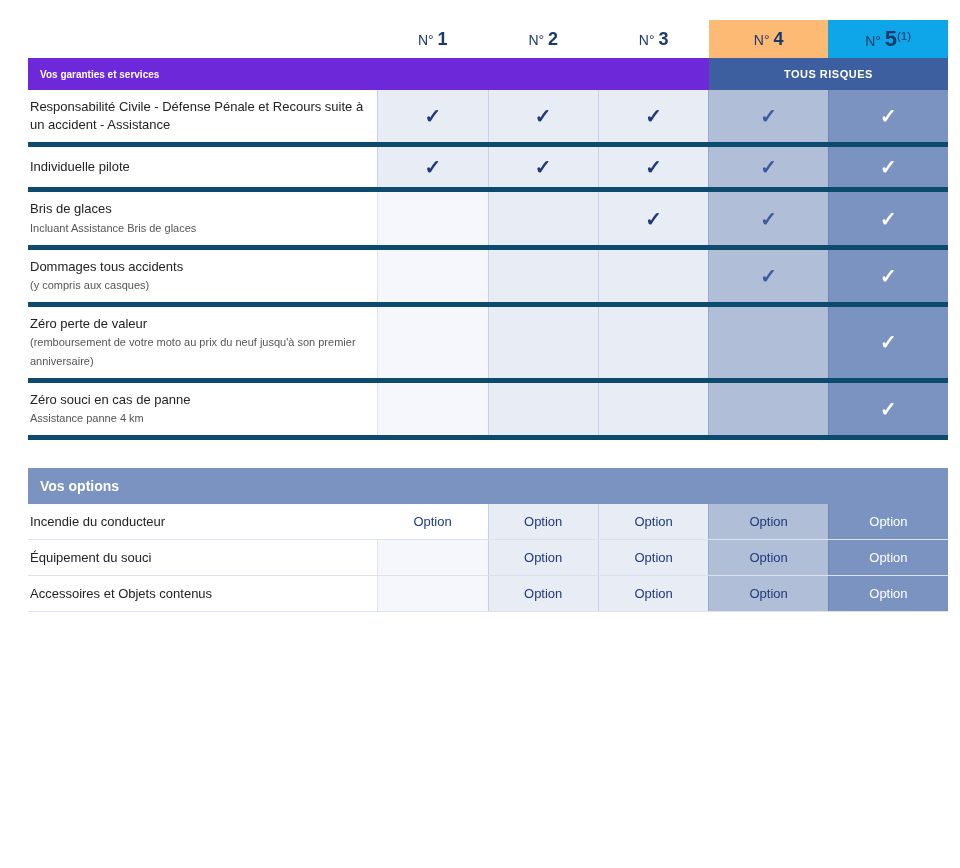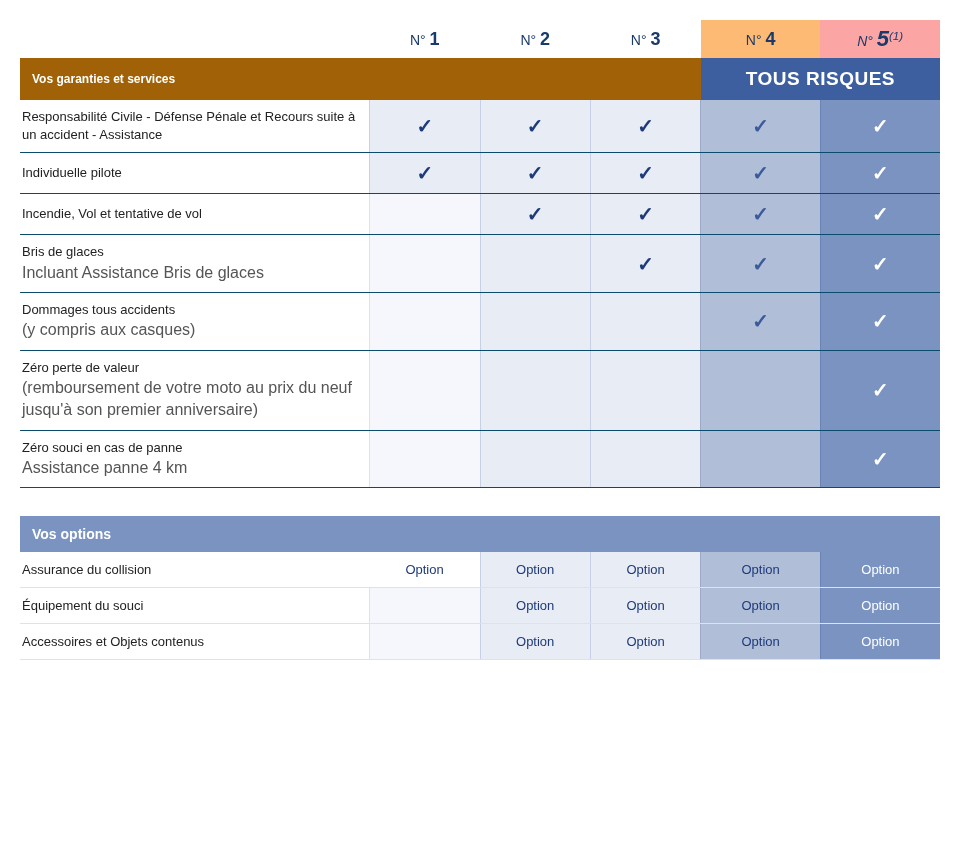--- a/index.html
+++ b/index.html
@@ -10,20 +10,21 @@
       font-size: 13px;
       color: #222;
     }
     .wrapper {
       max-width: 920px;
       margin: 0 auto;
     }
     table {
       width: 100%;
       border-collapse: collapse;
+      margin-left: 8px;
     }
     
     .header-row th {
       text-align: center;
       padding: 6px 4px;
       font-weight: normal;
       color: #1a3a6b;
       font-size: 14px;
       border: none;
       background: #fff;
@@ -34,45 +35,45 @@
     .num-bold {
       font-weight: bold;
       font-size: 18px;
     }
     .num-5 {
       font-weight: bold;
       font-size: 22px;
     }
     
     .section-header td {
-      background: #a16207;
+      background: #6d28d9;
       color: #fff;
       font-weight: bold;
-      font-size: 12px;
+      font-size: 10px;
       padding: 10px 12px;
     }
     .section-header td.tous-risques {
       background: #3d5fa0;
       text-align: center;
-      font-size: 19px;
+      font-size: 11px;
       letter-spacing: 0.5px;
     }
     
     .data-row td {
       padding: 8px 6px;
-      border-bottom: 1px solid #0c4a6e;
+      border-bottom: 5px solid #0c4a6e;
       vertical-align: middle;
     }
     .data-row td.label-col {
       padding-left: 2px;
       color: #222;
       line-height: 1.4;
     }
     .data-row td.label-col .subtitle {
-      font-size: 16px;
+      font-size: 11px;
       color: #555;
     }
     .data-row td.check-col {
       text-align: center;
       background: #e8ecf5;
       border-left: 1px solid #c8d0e8;
     }
     .data-row td.check-col-dark {
       text-align: center;
       background: #b0bed8;
@@ -187,21 +188,21 @@
           <span class="num-bold">2</span>
         </th>
         <th>
           <span>N°</span>
           <span class="num-bold">3</span>
         </th>
         <th style="background:#fdba74;">
           <span>N°</span>
           <span class="num-bold">4</span>
         </th>
-        <th style="background:#fca5a5;font-style:italic;">
+        <th style="background:#0ea5e9;">
           <span>N°</span>
           <span class="num-5">5</span><sup>(1)</sup>
         </th>
       </tr>
     </thead>
     <tbody>
 
       <tr class="section-header">
         <td colspan="4">Vos garanties et services</td>
         <td colspan="2" class="tous-risques">TOUS RISQUES</td>
@@ -242,38 +243,20 @@
           <span class="checkmark">✓</span>
         </td>
         <td class="check-col-dark">
           <span class="checkmark-light">✓</span>
         </td>
         <td class="check-col-darker">
           <span class="checkmark-light" style="color:#fff;">✓</span>
         </td>
       </tr>
 
-      <tr class="data-row">
-        <td class="label-col">
-          <span>Incendie, Vol et tentative de vol</span>
-        </td>
-        <td class="empty-col"></td>
-        <td class="check-col">
-          <span class="checkmark">✓</span>
-        </td>
-        <td class="check-col">
-          <span class="checkmark">✓</span>
-        </td>
-        <td class="check-col-dark">
-          <span class="checkmark-light">✓</span>
-        </td>
-        <td class="check-col-darker">
-          <span class="checkmark-light" style="color:#fff;">✓</span>
-        </td>
-      </tr>
 
       <tr class="data-row">
         <td class="label-col">
           <span>Bris de glaces</span><br>
           <span class="subtitle">Incluant Assistance Bris de glaces</span>
         </td>
         <td class="empty-col"></td>
         <td class="empty-col-medium"></td>
         <td class="check-col">
           <span class="checkmark">✓</span>
@@ -344,21 +327,21 @@
       <col class="col-n4">
       <col class="col-n5">
     </colgroup>
     <tbody>
 
       <tr class="options-section-header">
         <td colspan="6">Vos options</td>
       </tr>
 
       <tr class="option-row">
-        <td class="label-col">Assurance du collision</td>
+        <td class="label-col">Incendie du conducteur</td>
         <td class="option-cell">Option</td>
         <td class="option-cell-shaded">Option</td>
         <td class="option-cell-shaded">Option</td>
         <td class="option-cell-darker">Option</td>
         <td class="option-cell-darkest">Option</td>
       </tr>
 
       <tr class="option-row">
         <td class="label-col">Équipement du souci</td>
         <td class="empty-light"></td>

